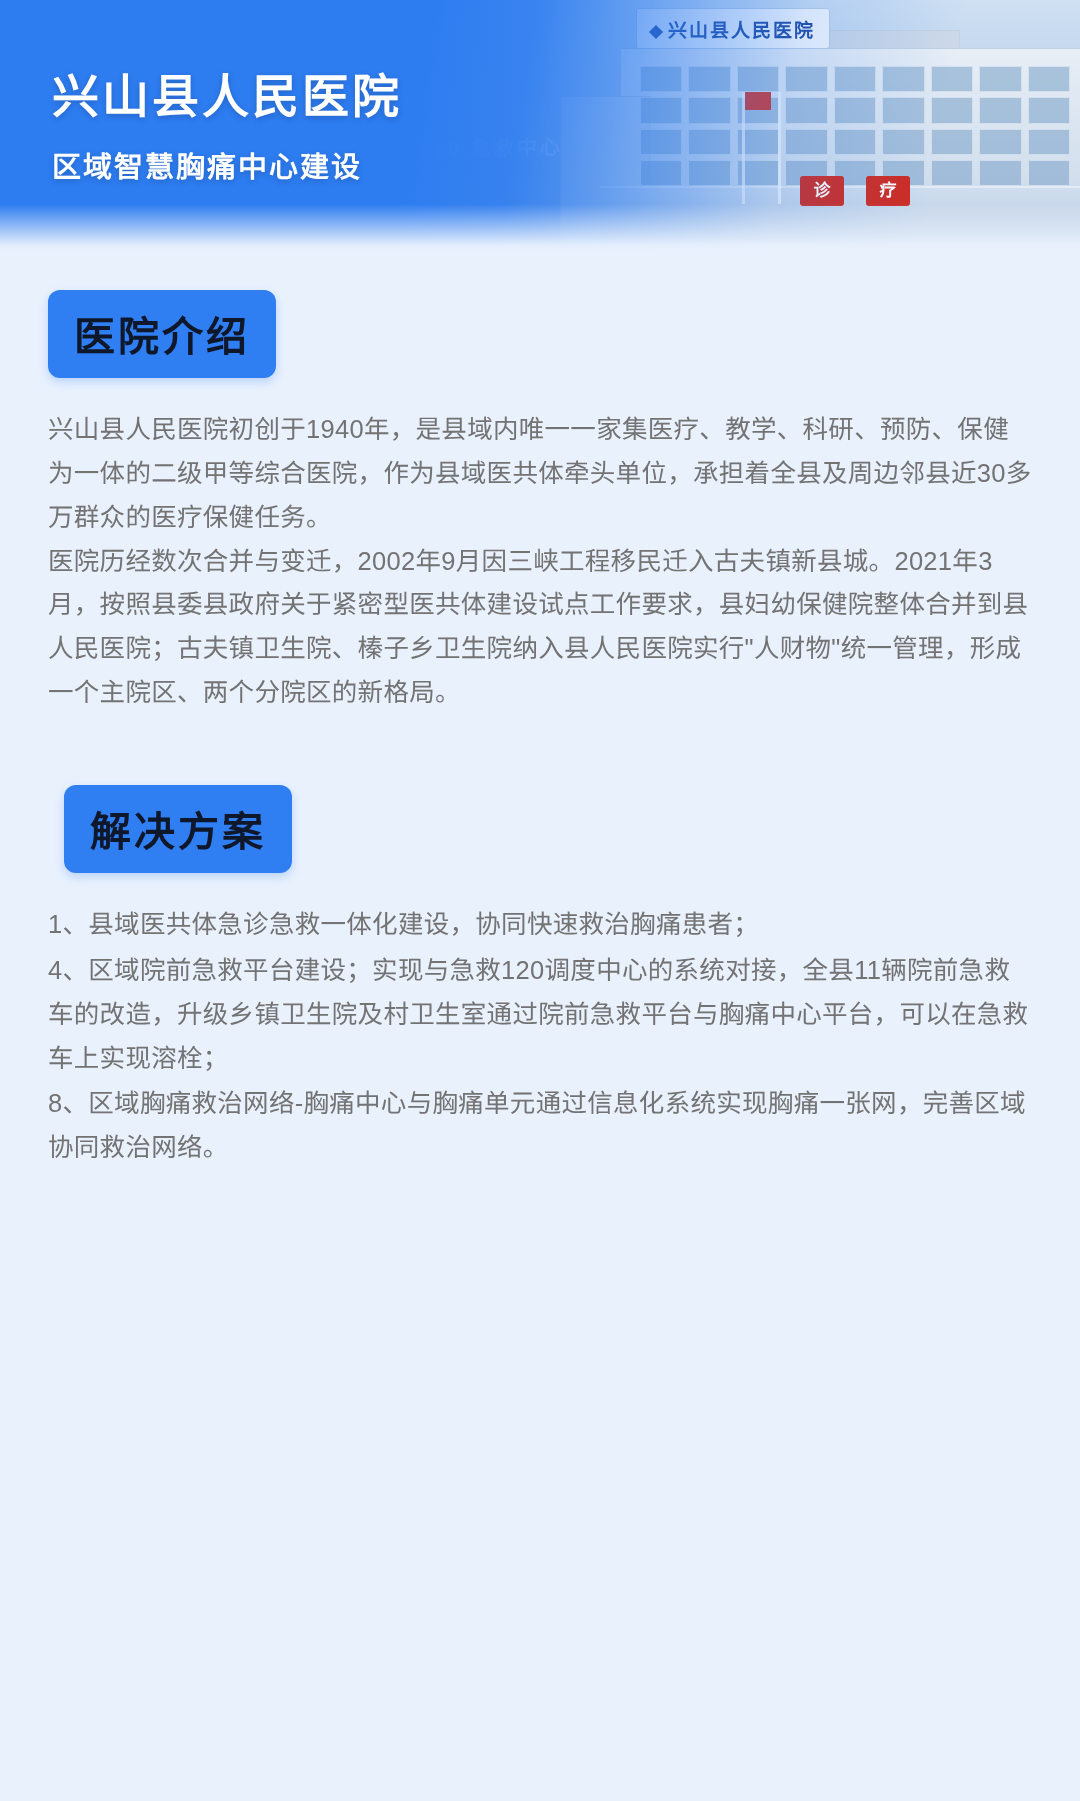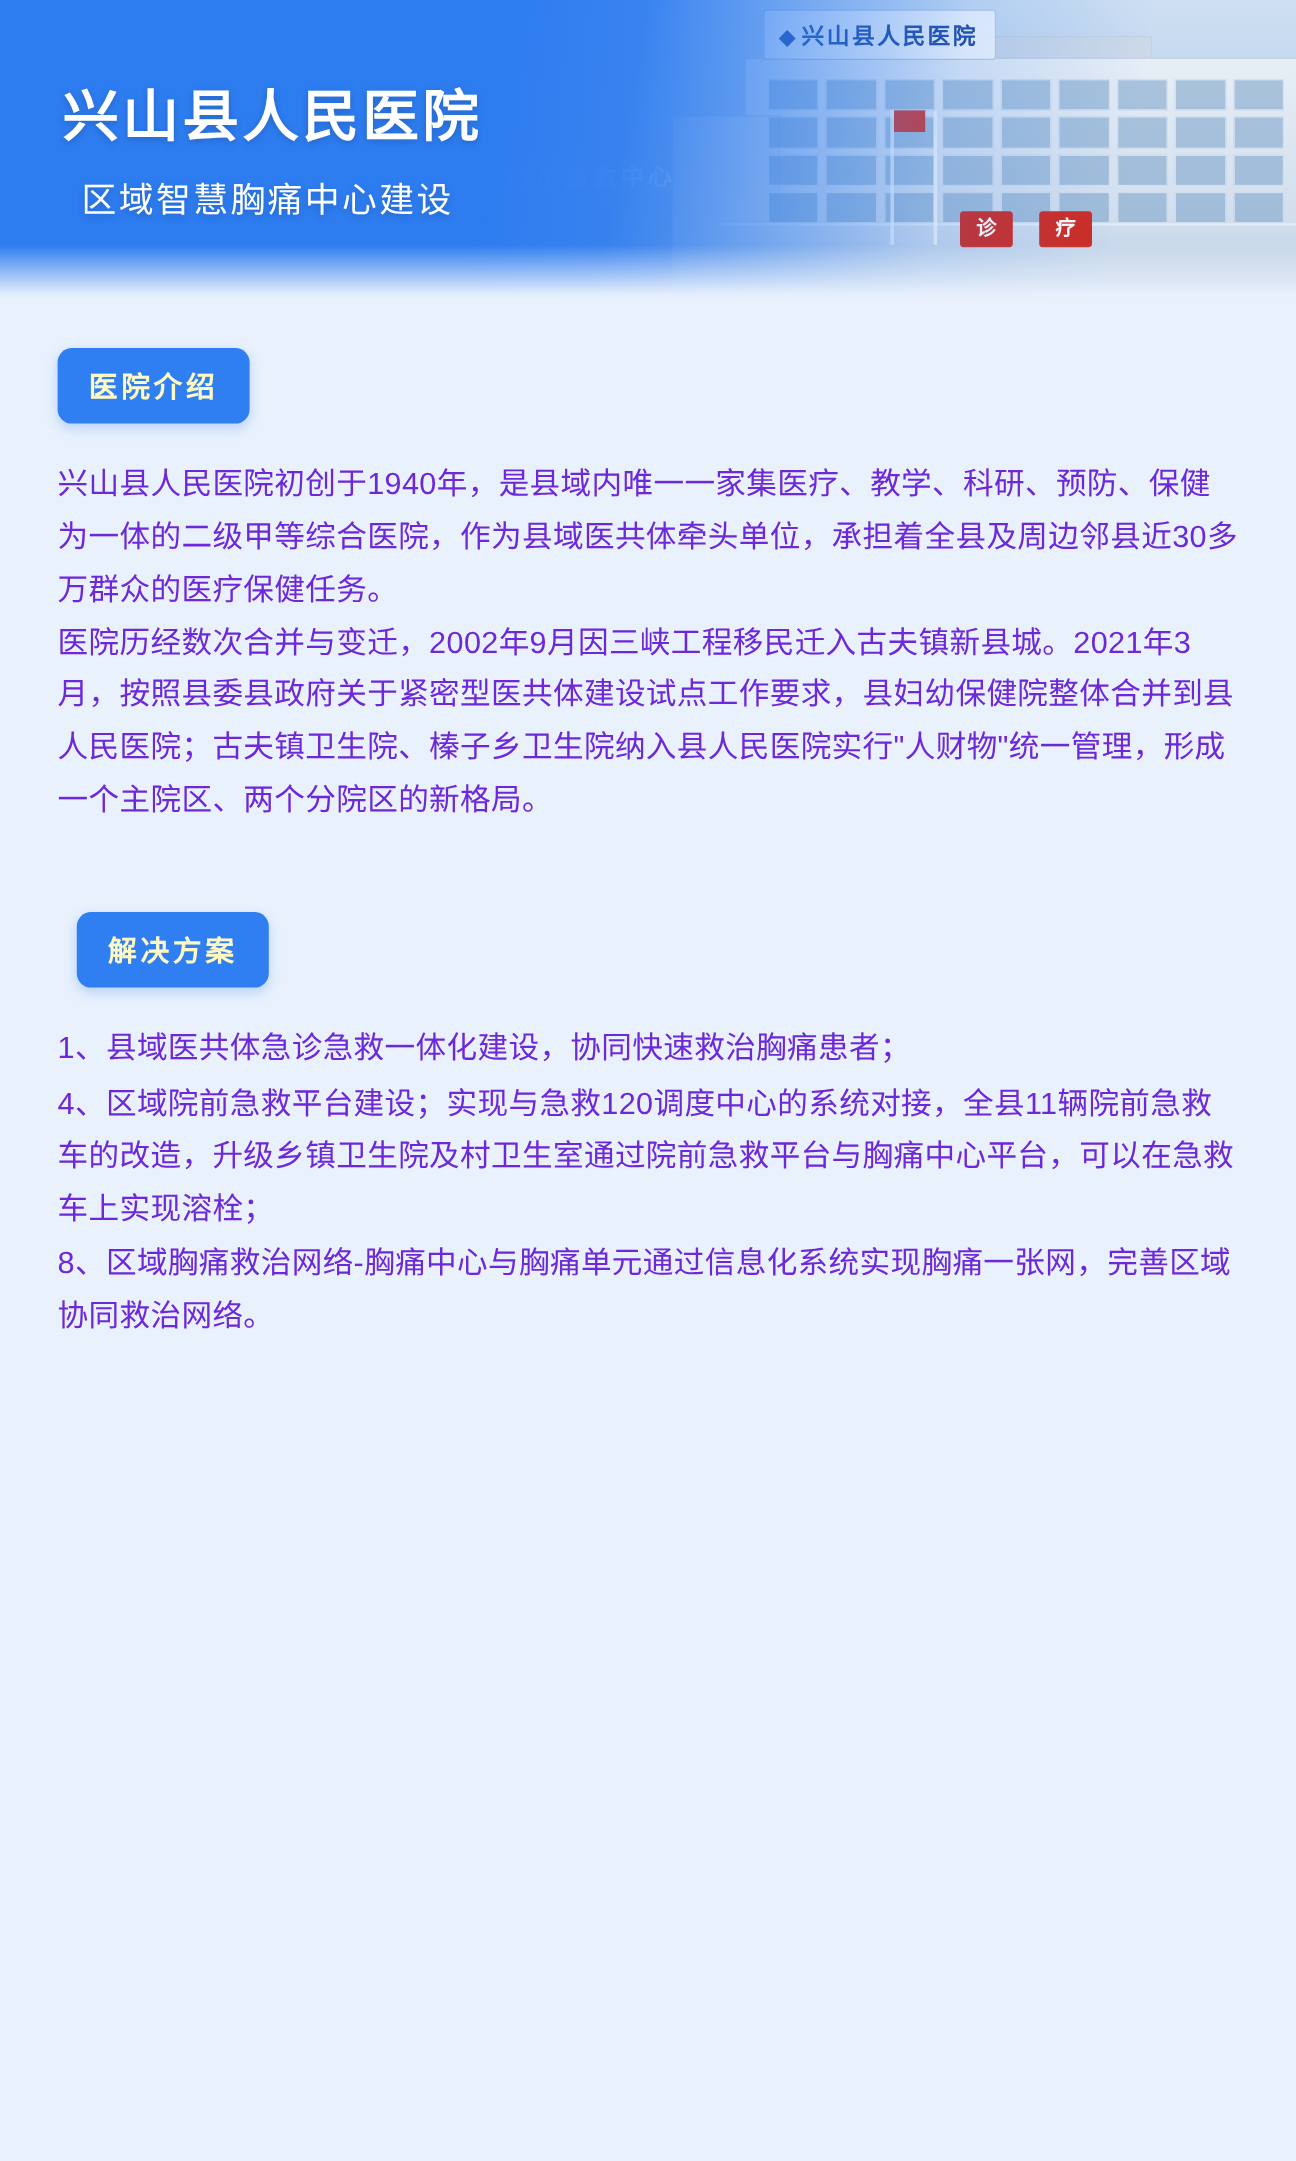--- a/index.html
+++ b/index.html
@@ -160,48 +160,48 @@
   }
   .hero-title {
     font-size: 47px;
     font-weight: bold;
     letter-spacing: 3px;
     margin: 0 0 16px 0;
     text-shadow: 0 2px 6px rgba(0,0,0,.18);
   }
   .hero-sub {
     font-size: 29px;
-    font-weight: normal;
+    font-weight: bold;
     letter-spacing: 2px;
-    margin: 16px;
+    margin: 0;
     text-shadow: 0 2px 6px rgba(0,0,0,.18);
   }
 
   
   .content {
     padding: 40px 48px 60px 48px;
   }
   .section { margin-bottom: 8px; }
 
   .section-tag {
     display: inline-block;
     background: #2f7ef2;
-    color: #fef9c3;
-    font-size: 24px;
+    color: #0f172a;
+    font-size: 41px;
     font-weight: bold;
     letter-spacing: 3px;
     padding: 13px 26px 15px 26px;
     border-radius: 12px;
     box-shadow: 0 4px 10px rgba(47,126,242,.25);
   }
   .section-body {
     margin: 26px 0 0 0;
     font-size: 25.5px;
     line-height: 1.72;
-    color: #6d28d9;
+    color: #737373;
     letter-spacing: .3px;
   }
   .section-body p { margin: 0; }
   .sec-intro { margin-bottom: 70px; }
   .sec-bg    { margin-bottom: 70px; }
   .sec-sol   { margin-bottom: 0; }
   .sec-intro .section-body { margin-top: 30px; }
   .sec-bg .section-body { margin-top: 30px; }
   .sec-sol .section-body { margin-top: 30px; }
   .sec-sol .section-tag { margin-left: 16px; border-radius: 12px; }

